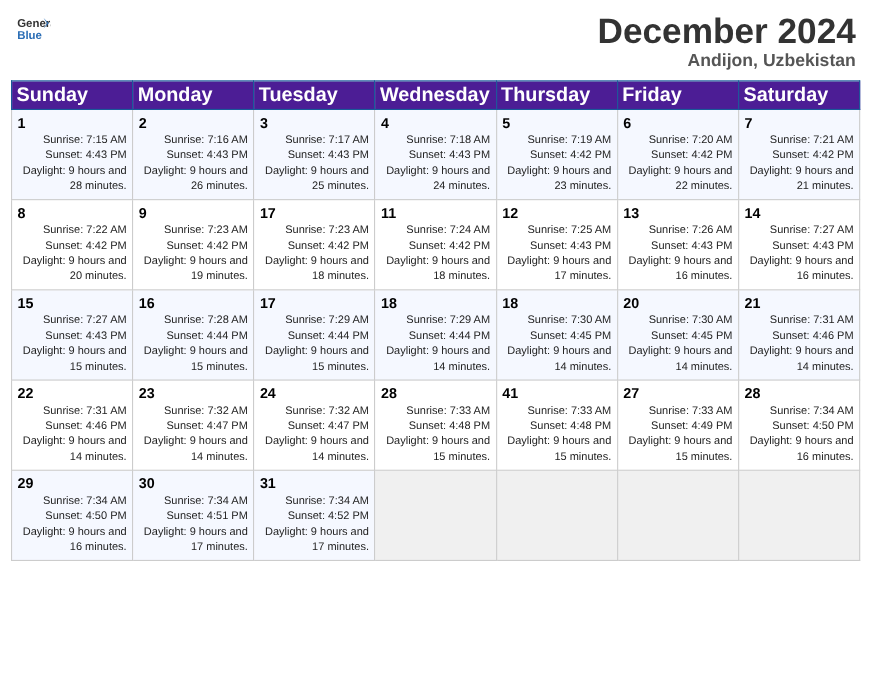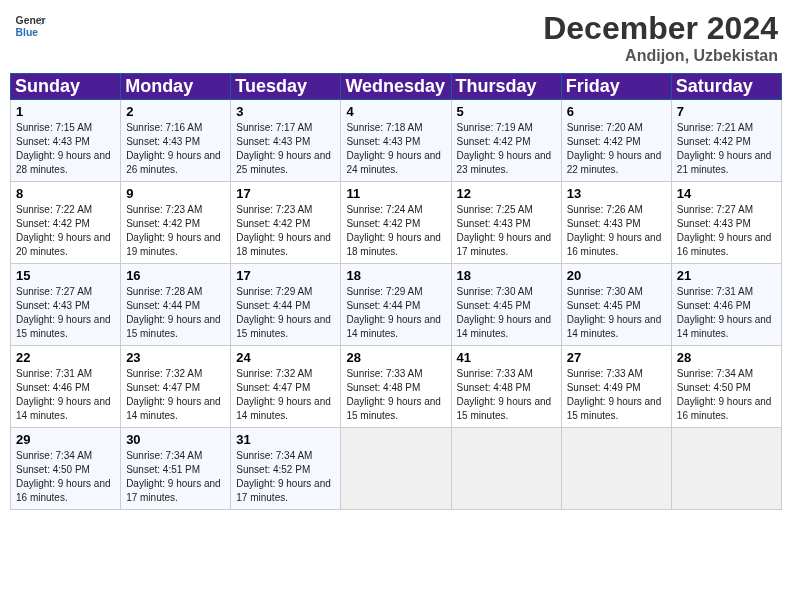--- a/index.html
+++ b/index.html
@@ -67,20 +67,21 @@
     .day-num {
       font-size: 13px;
       font-weight: bold;
       display: block;
       margin-bottom: 2px;
     }
     .day-info {
       font-size: 10px;
       color: #222;
       line-height: 1.4;
+      text-align: right;
     }
     .empty-cell {
       background: #f0f0f0 !important;
     }
   </style>
 </head>
 <body>
 
 <div class="header">
   <div class="logo">

